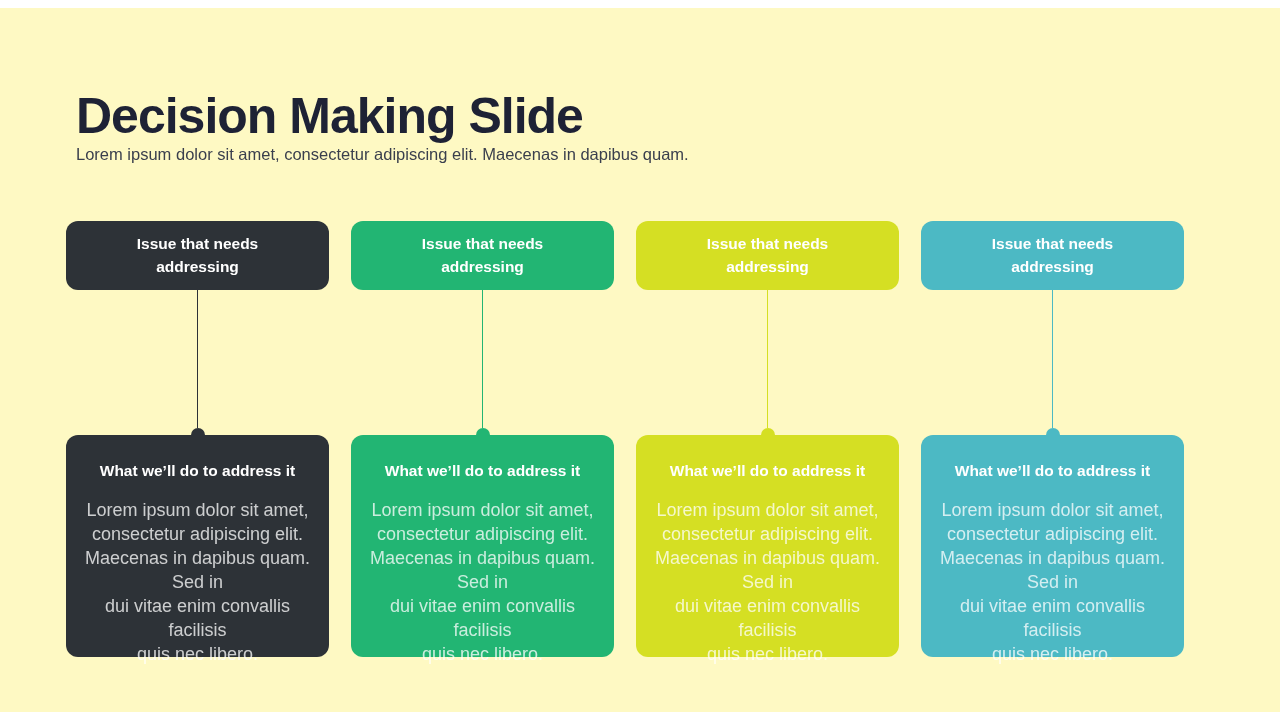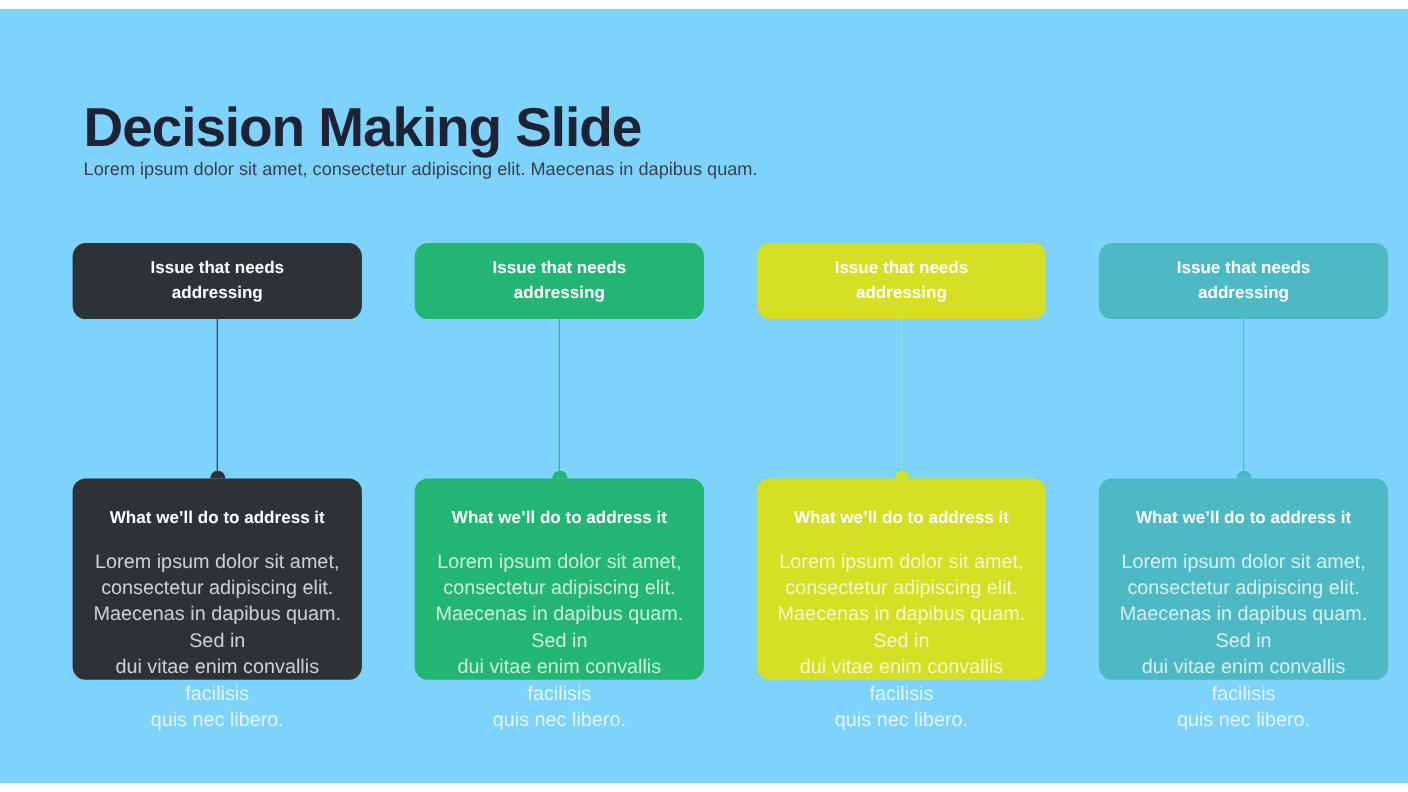--- a/index.html
+++ b/index.html
@@ -26,59 +26,59 @@
     line-height: 1.05;
   }
   .page-subtitle {
     position: absolute; left: 76px; top: 127px;
     font-size: 16.5px; font-weight: 400; letter-spacing: 0;
     line-height: 1.3;
   }
 
   .columns {
     position: absolute; left: 66px; top: 221px;
-    display: flex; gap: 48px;
+    display: flex; gap: 22px;
   }
   .column {
     width: 263px;
     display: flex; flex-direction: column; align-items: center;
   }
   .header-box {
     width: 263px; height: 69px; box-sizing: border-box;
     border-radius: 12px;
     display: flex; align-items: center; justify-content: center;
     color: #FFFFFF; font-weight: bold; font-size: 15.5px;
     line-height: 1.45; text-align: center; white-space: pre-line;
   }
   .connector {
     width: 1.5px; height: 138px;
   }
   .bump {
     width: 14px; height: 7px;
     border-radius: 7px 7px 0 0;
   }
   .body-box {
-    width: 263px; height: 183px; box-sizing: border-box;
+    width: 263px; height: 222px; box-sizing: border-box;
     border-radius: 12px;
     padding: 27px 13px 0 13px;
     color: #FFFFFF; text-align: center;
   }
   .body-title {
     font-size: 15.5px; font-weight: bold; margin: 0 0 19px 0;
   }
   .body-text {
     font-size: 18px; line-height: 1.33;
     color: rgba(255, 255, 255, 0.76);
     white-space: pre-line;
   }
 </style>
 </head>
 <body>
 
-<div class="slide" style="background-color: #7dd3fc;">
+<div class="slide" style="background-color: #fef9c3;">
 
   <div class="frame-bar top" style="background-color: rgb(255, 255, 255);"></div>
 
   <h1 class="page-title" style="color: rgb(30, 34, 53);">Decision Making Slide</h1>
 
   <p class="page-subtitle" style="color: rgb(58, 63, 77);">Lorem ipsum dolor sit amet, consectetur adipiscing elit. Maecenas in dapibus quam.</p>
 
   <div class="columns">
 
     <div class="column">

